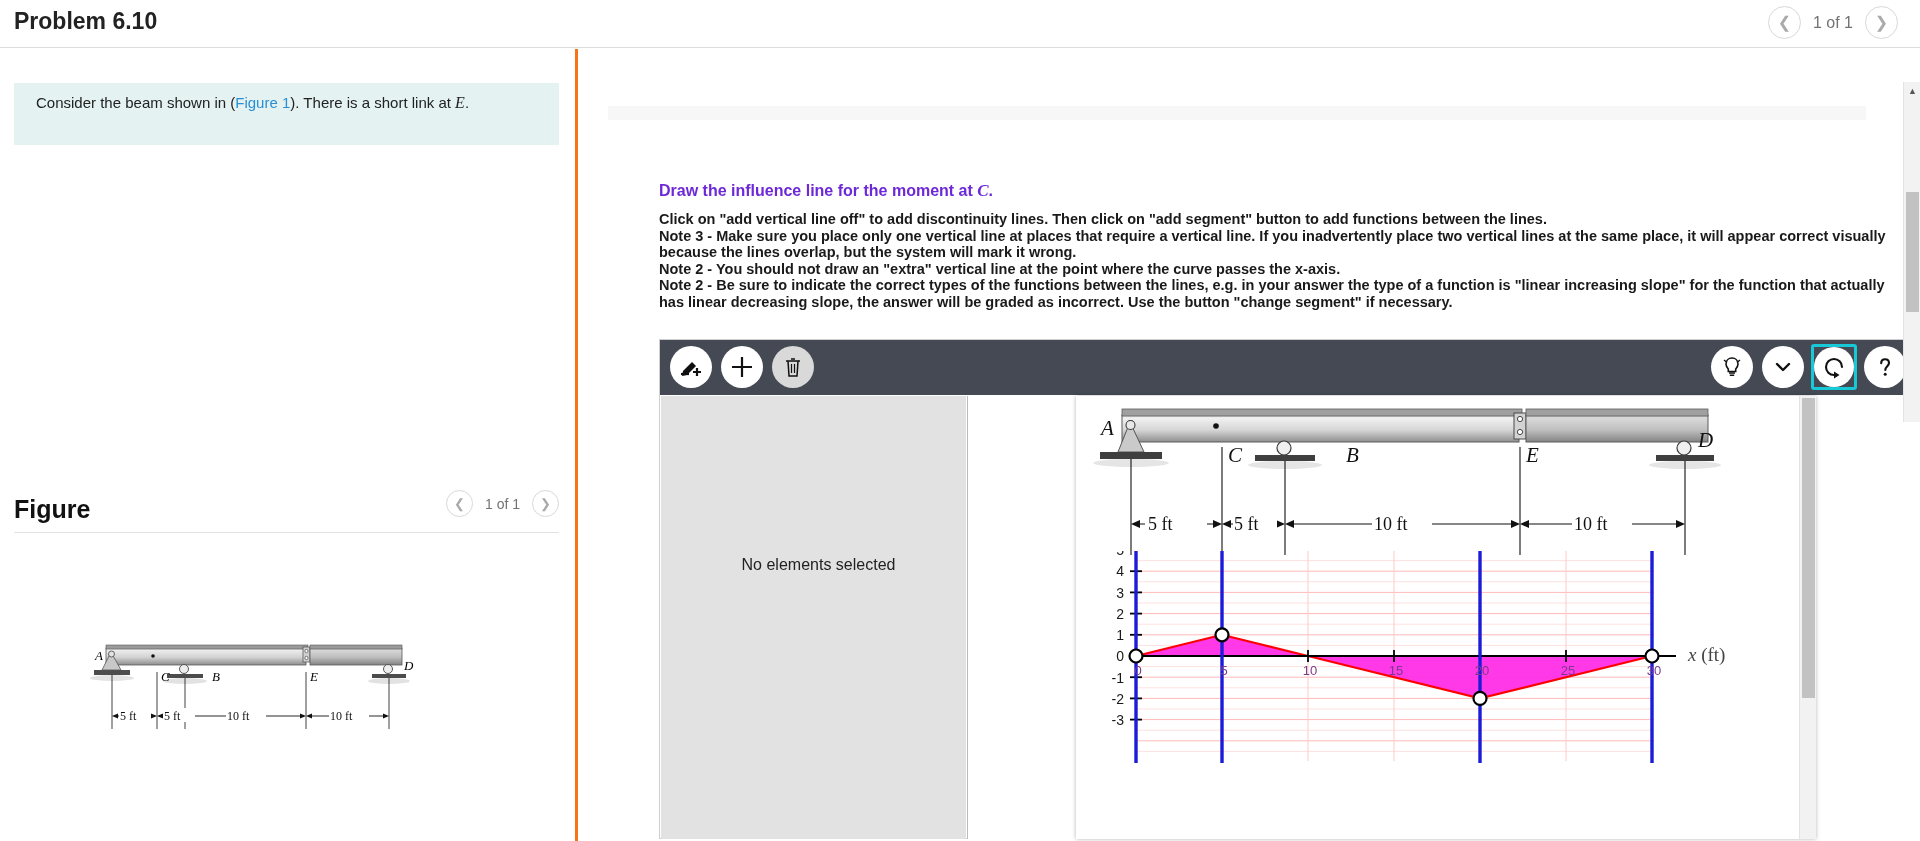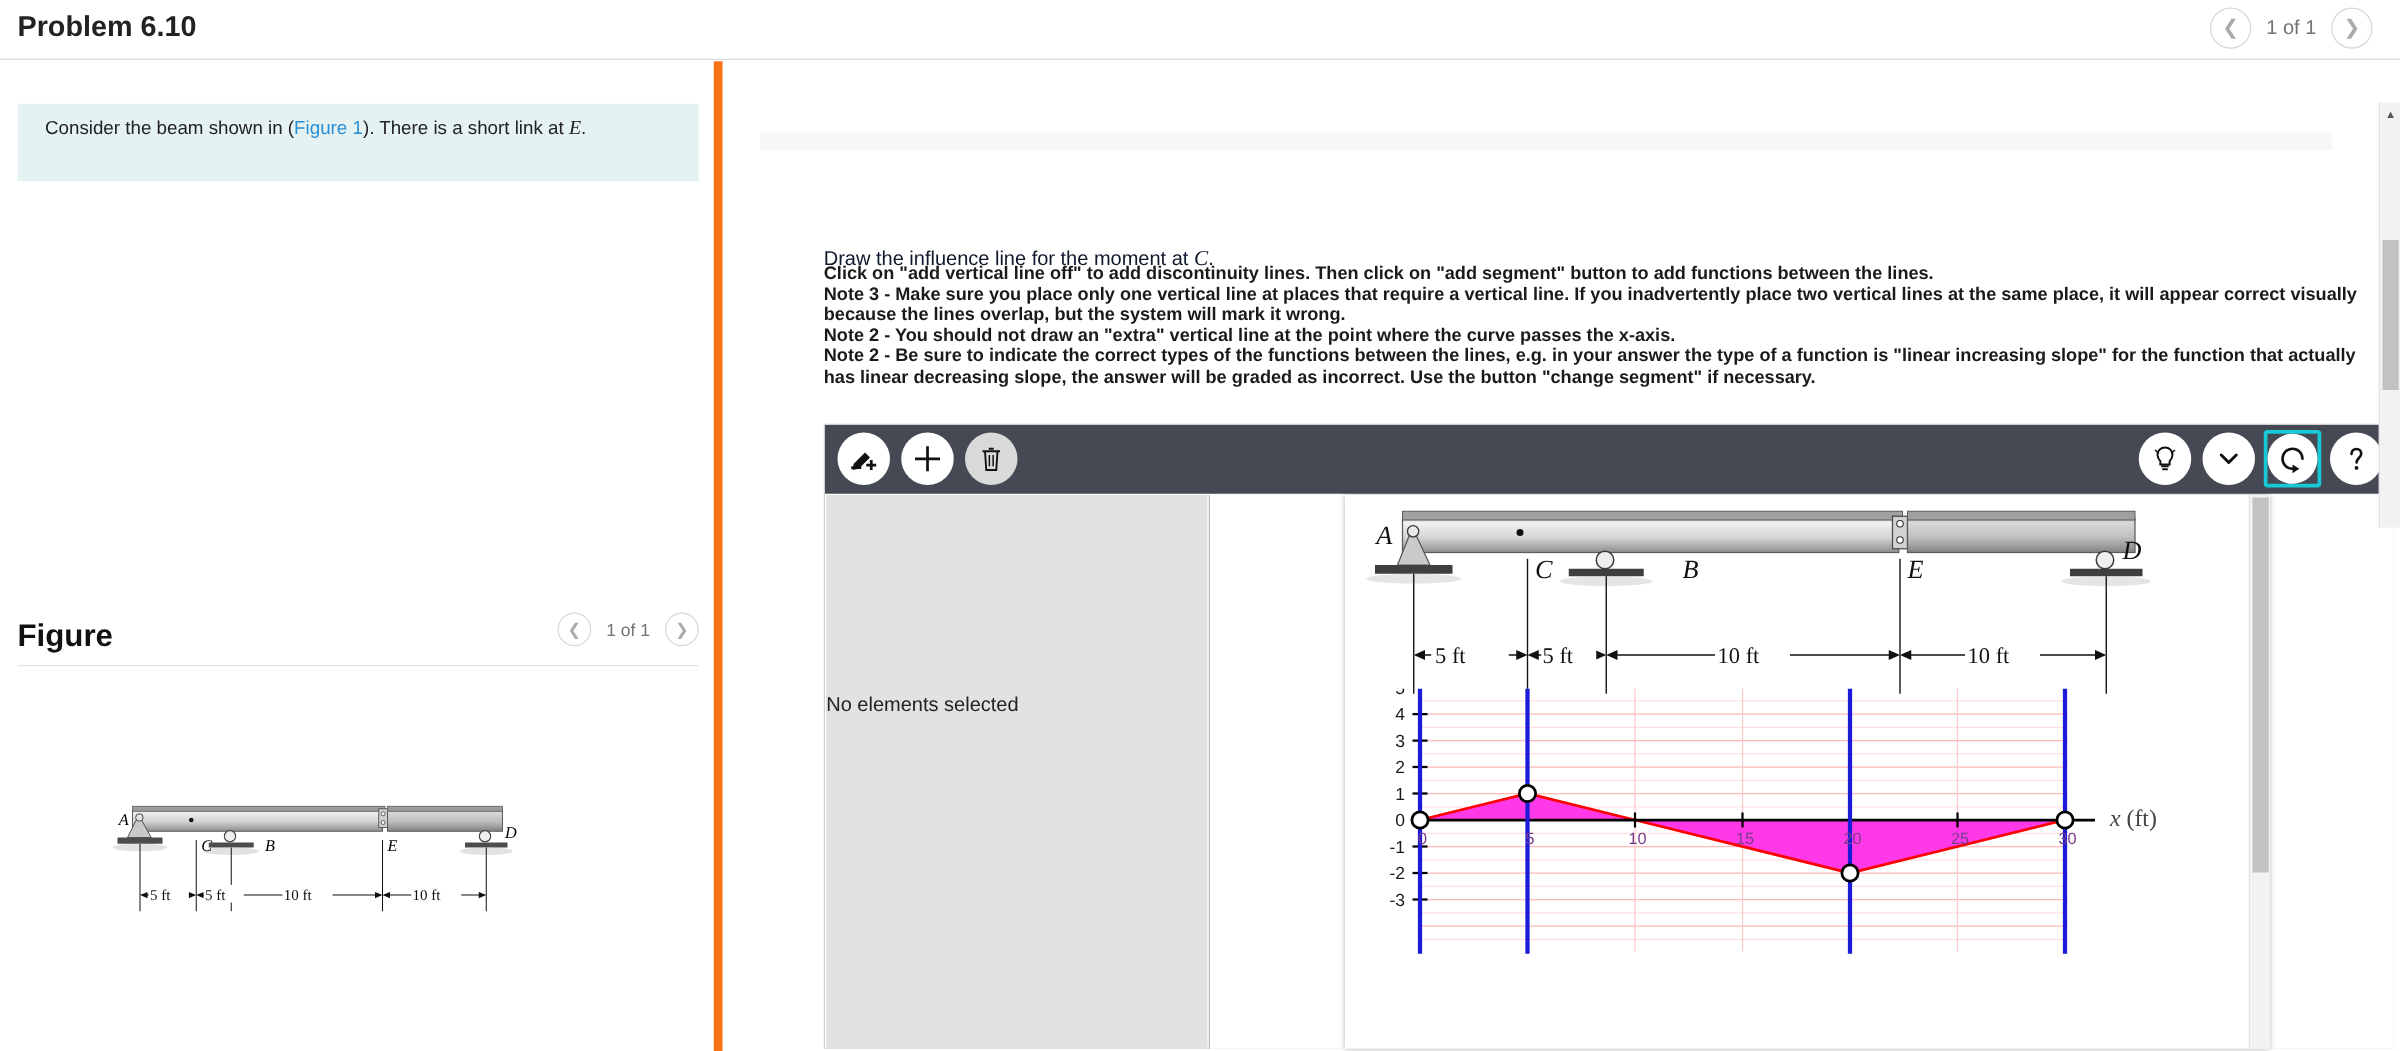--- a/index.html
+++ b/index.html
@@ -27,21 +27,21 @@
     border: 1px solid #d8d8d8; background: #fff;
     display: flex; align-items: center; justify-content: center;
     color: #aaa; font-size: 16px; line-height: 1;
     cursor: pointer; user-select: none;
   }
   .pg-label { font-size: 16px; color: #737373; }
 
   
   .sidebar {
     position: absolute; left: 0; top: 49px; width: 578px; height: 792px;
-    background: #fff; border-right: 7px solid #f97316;
+    background: #fff; border-right: 3px solid #f97316;
   }
   .prompt-box {
     position: absolute; left: 14px; top: 34px; width: 545px; height: 62px;
     background: #e4f2f2;
     padding: 10px 22px 0 22px;
   }
   .prompt-line { font-size: 15px; color: #222; line-height: 20px; }
   .prompt-line i { font-family: "Liberation Serif", serif; font-style: italic; font-size: 16px; }
   .lnk { color: #2b8fd5; cursor: pointer; }
 
@@ -59,22 +59,22 @@
   
   .content {
     position: absolute; left: 579px; top: 49px; width: 1341px; height: 792px;
     background: #fff; overflow: hidden;
   }
   .grey-strip {
     position: absolute; left: 29px; top: 57px; width: 1258px; height: 14px;
     background: #f7f7f7;
   }
   .q-line {
-    position: absolute; left: 80px; top: 148px;
-    font-size: 16px; color: #0f172a;
+    position: absolute; left: 80px; top: 132px;
+    font-size: 16px; color: #6d28d9; font-weight: bold;
   }
   .q-line i { font-family: "Liberation Serif", serif; font-style: italic; font-size: 17px; }
   .instructions {
     position: absolute; left: 80px; top: 162px; width: 1230px;
     font-size: 14.5px; font-weight: bold; color: #1a1a1a; line-height: 16.6px;
   }
 
   
   .widget {
     position: absolute; left: 80px; top: 290px; width: 1256px; height: 500px;
@@ -100,21 +100,21 @@
   .sel-box .inner {
     width: 40px; height: 40px; border-radius: 50%; background: #fff;
     display: flex; align-items: center; justify-content: center;
   }
 
   .panel-left {
     position: absolute; left: 1px; top: 56px; width: 305px; height: 443px;
     background: #e2e2e2;
   }
   .no-el {
-    position: absolute; top: 160px; left: 0; width: 315px; 
+    position: absolute; top: 160px; left: 0; width: 315px; text-align: center;
     font-size: 16px; color: #222;
   }
   .panel-right {
     position: absolute; left: 307px; top: 56px; width: 948px; height: 443px;
     background: #ffffff; border-left: 1px solid #bbb;
   }
   .canvas-card {
     position: absolute; left: 108px; top: 0; width: 740px; height: 443px;
     background: #fff; box-shadow: 0 0 4px rgba(0,0,0,0.30);
   }

